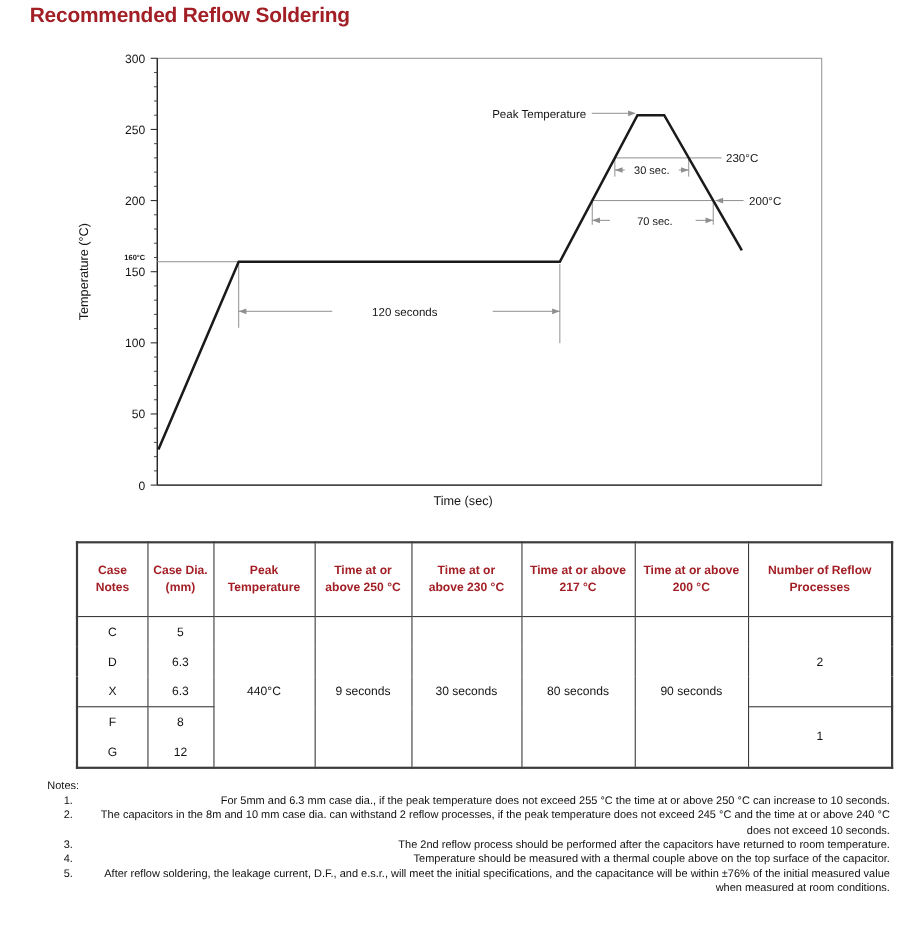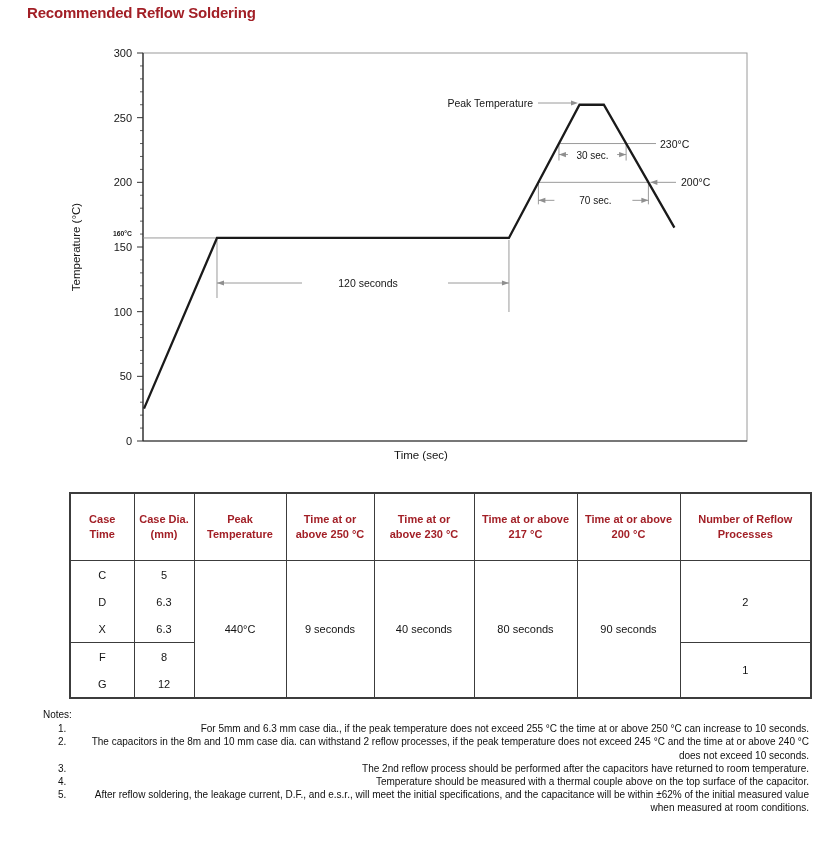--- a/index.html
+++ b/index.html
@@ -1,19 +1,19 @@
 <!DOCTYPE html>
 <html style="--accent: #A21F26;"><head>
 <meta charset="utf-8">
 <style>
   html,body{margin:0;padding:0;background:#fff;}
   .page{position:relative;width:833px;height:841px;background:#ffffff;
         font-family:"Liberation Sans",sans-serif;color:#1a1a1a;overflow:hidden;}
   .page-title{position:absolute;left:27px;top:4px;margin:0;
-        font-size:15px;font-weight:bold;letter-spacing:-0.2px;color:var(--accent,#A21F26);}
+        font-size:19px;font-weight:bold;letter-spacing:-0.2px;color:var(--accent,#A21F26);}
   #reflow-chart{position:absolute;left:0;top:0;}
 
   
   .spec-table{position:absolute;left:69px;top:492px;width:741px;border-collapse:collapse;
         table-layout:fixed;font-size:11px;}
   .spec-table th,.spec-table td{border:1px solid #3c3c3c;text-align:center;vertical-align:middle;
         padding:0 2px;background:#fff;}
   .spec-table{border:2px solid #3c3c3c;}
   .spec-table th{height:66px;font-weight:bold;color:var(--accent,#A21F26);
         white-space:pre-line;line-height:1.35;font-size:11px;}
@@ -119,21 +119,21 @@
         <col style="width:92px">
         <col style="width:88px">
       <col style="width:100px">
         <col style="width:103px">
         <col style="width:103px">
         <col style="width:131px">
     </colgroup>
     <thead>
       <tr>
         <th>Case
-Time</th>
+Notes</th>
         <th>Case Dia.
 (mm)</th>
         <th>Peak
 Temperature</th>
         <th>Time at or
 above 250 °C</th>
         <th>Time at or
 above 230 °C</th>
         <th>Time at or above
 217 °C</th>
@@ -142,21 +142,21 @@
         <th>Number of Reflow
 Processes</th>
       </tr>
     </thead>
     <tbody>
       <tr class="no-hb">
         <td class="rc">C</td>
         <td class="rc">5</td>
         <td rowspan="5">440°C</td>
         <td rowspan="5">9 seconds</td>
-        <td rowspan="5">40 seconds</td>
+        <td rowspan="5">30 seconds</td>
         <td rowspan="5">80 seconds</td>
         <td rowspan="5">90 seconds</td>
         <td rowspan="3">2</td>
       </tr>
       <tr class="no-hb">
         <td class="rc">D</td>
         <td class="rc">6.3</td>
       </tr>
       <tr>
         <td class="rc">X</td>
@@ -174,17 +174,17 @@
     </tbody>
   </table>
 
   <div class="notes">
     <span class="notes-heading">Notes:</span>
     <ol>
       <li>For 5mm and 6.3 mm case dia., if the peak temperature does not exceed 255 °C the time at or above 250 °C can increase to 10 seconds.</li>
       <li>The capacitors in the 8m and 10 mm case dia. can withstand 2 reflow processes, if the peak temperature does not exceed 245 °C and the time at or above 240 °C does not exceed 10 seconds.</li>
       <li>The 2nd reflow process should be performed after the capacitors have returned to room temperature.</li>
       <li>Temperature should be measured with a thermal couple above on the top surface of the capacitor.</li>
-      <li>After reflow soldering, the leakage current, D.F., and e.s.r., will meet the initial specifications, and the capacitance will be within ±62% of the initial measured value when measured at room conditions.</li>
+      <li>After reflow soldering, the leakage current, D.F., and e.s.r., will meet the initial specifications, and the capacitance will be within ±76% of the initial measured value when measured at room conditions.</li>
     </ol>
   </div>
 
 </div>
 
 </body></html>

